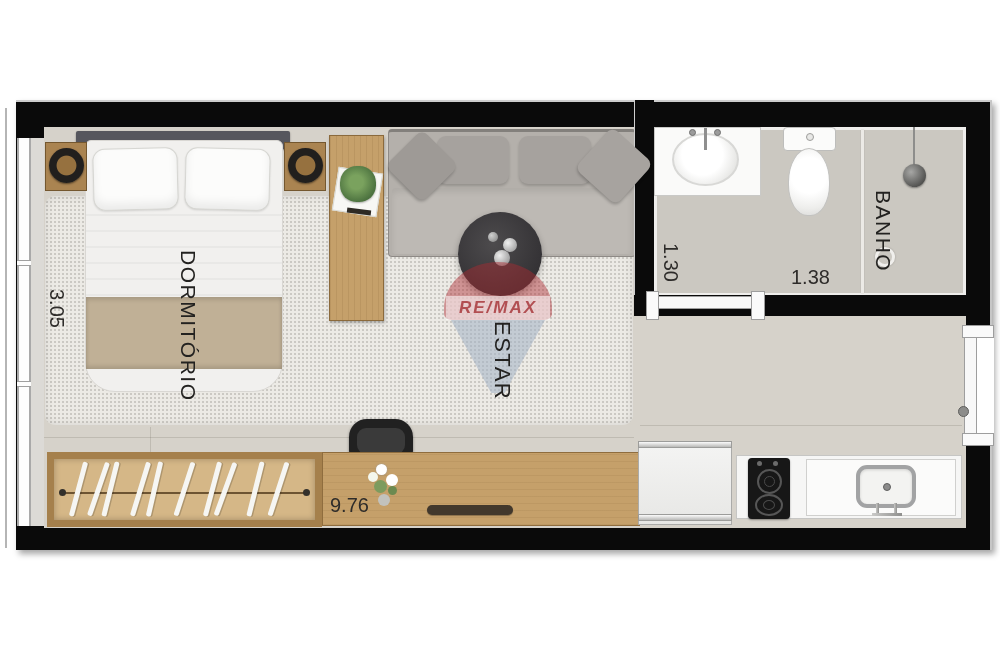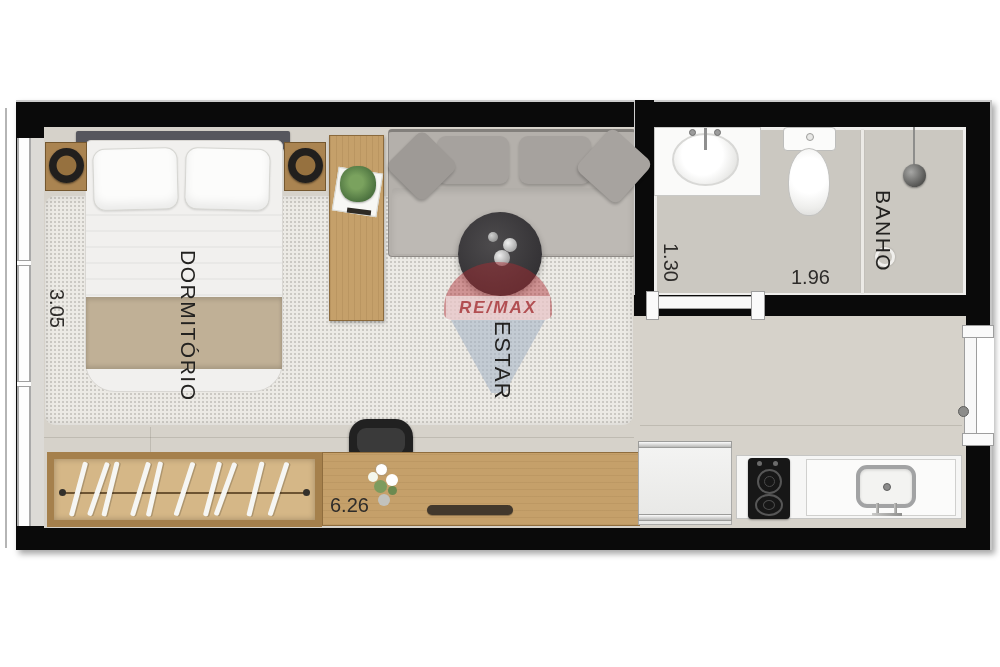--- a/index.html
+++ b/index.html
@@ -304,16 +304,16 @@
   <div class="abs door-leaf entry-leaf"></div>
   <div class="abs jamb" style="left:962px;top:325px;width:32px;height:13px;"></div>
   <div class="abs jamb" style="left:962px;top:433px;width:32px;height:13px;"></div>
   <div class="abs entry-handle"></div>
 
   <div class="abs roomlabel" style="left:176px;top:250px;">DORMITÓRIO</div>
   <div class="abs roomlabel" style="left:489px;top:321px;font-size:22px;">ESTAR</div>
   <div class="abs roomlabel" style="left:871px;top:190px;">BANHO</div>
   <div class="abs dim dim-v" style="left:45px;top:289px;">3.05</div>
   <div class="abs dim dim-v" style="left:659px;top:243px;">1.30</div>
-  <div class="abs dim" style="left:791px;top:266px;">1.96</div>
-  <div class="abs dim" style="left:330px;top:494px;">6.26</div>
+  <div class="abs dim" style="left:791px;top:266px;">1.38</div>
+  <div class="abs dim" style="left:330px;top:494px;">9.76</div>
 
 </div>
 
 </body></html>

